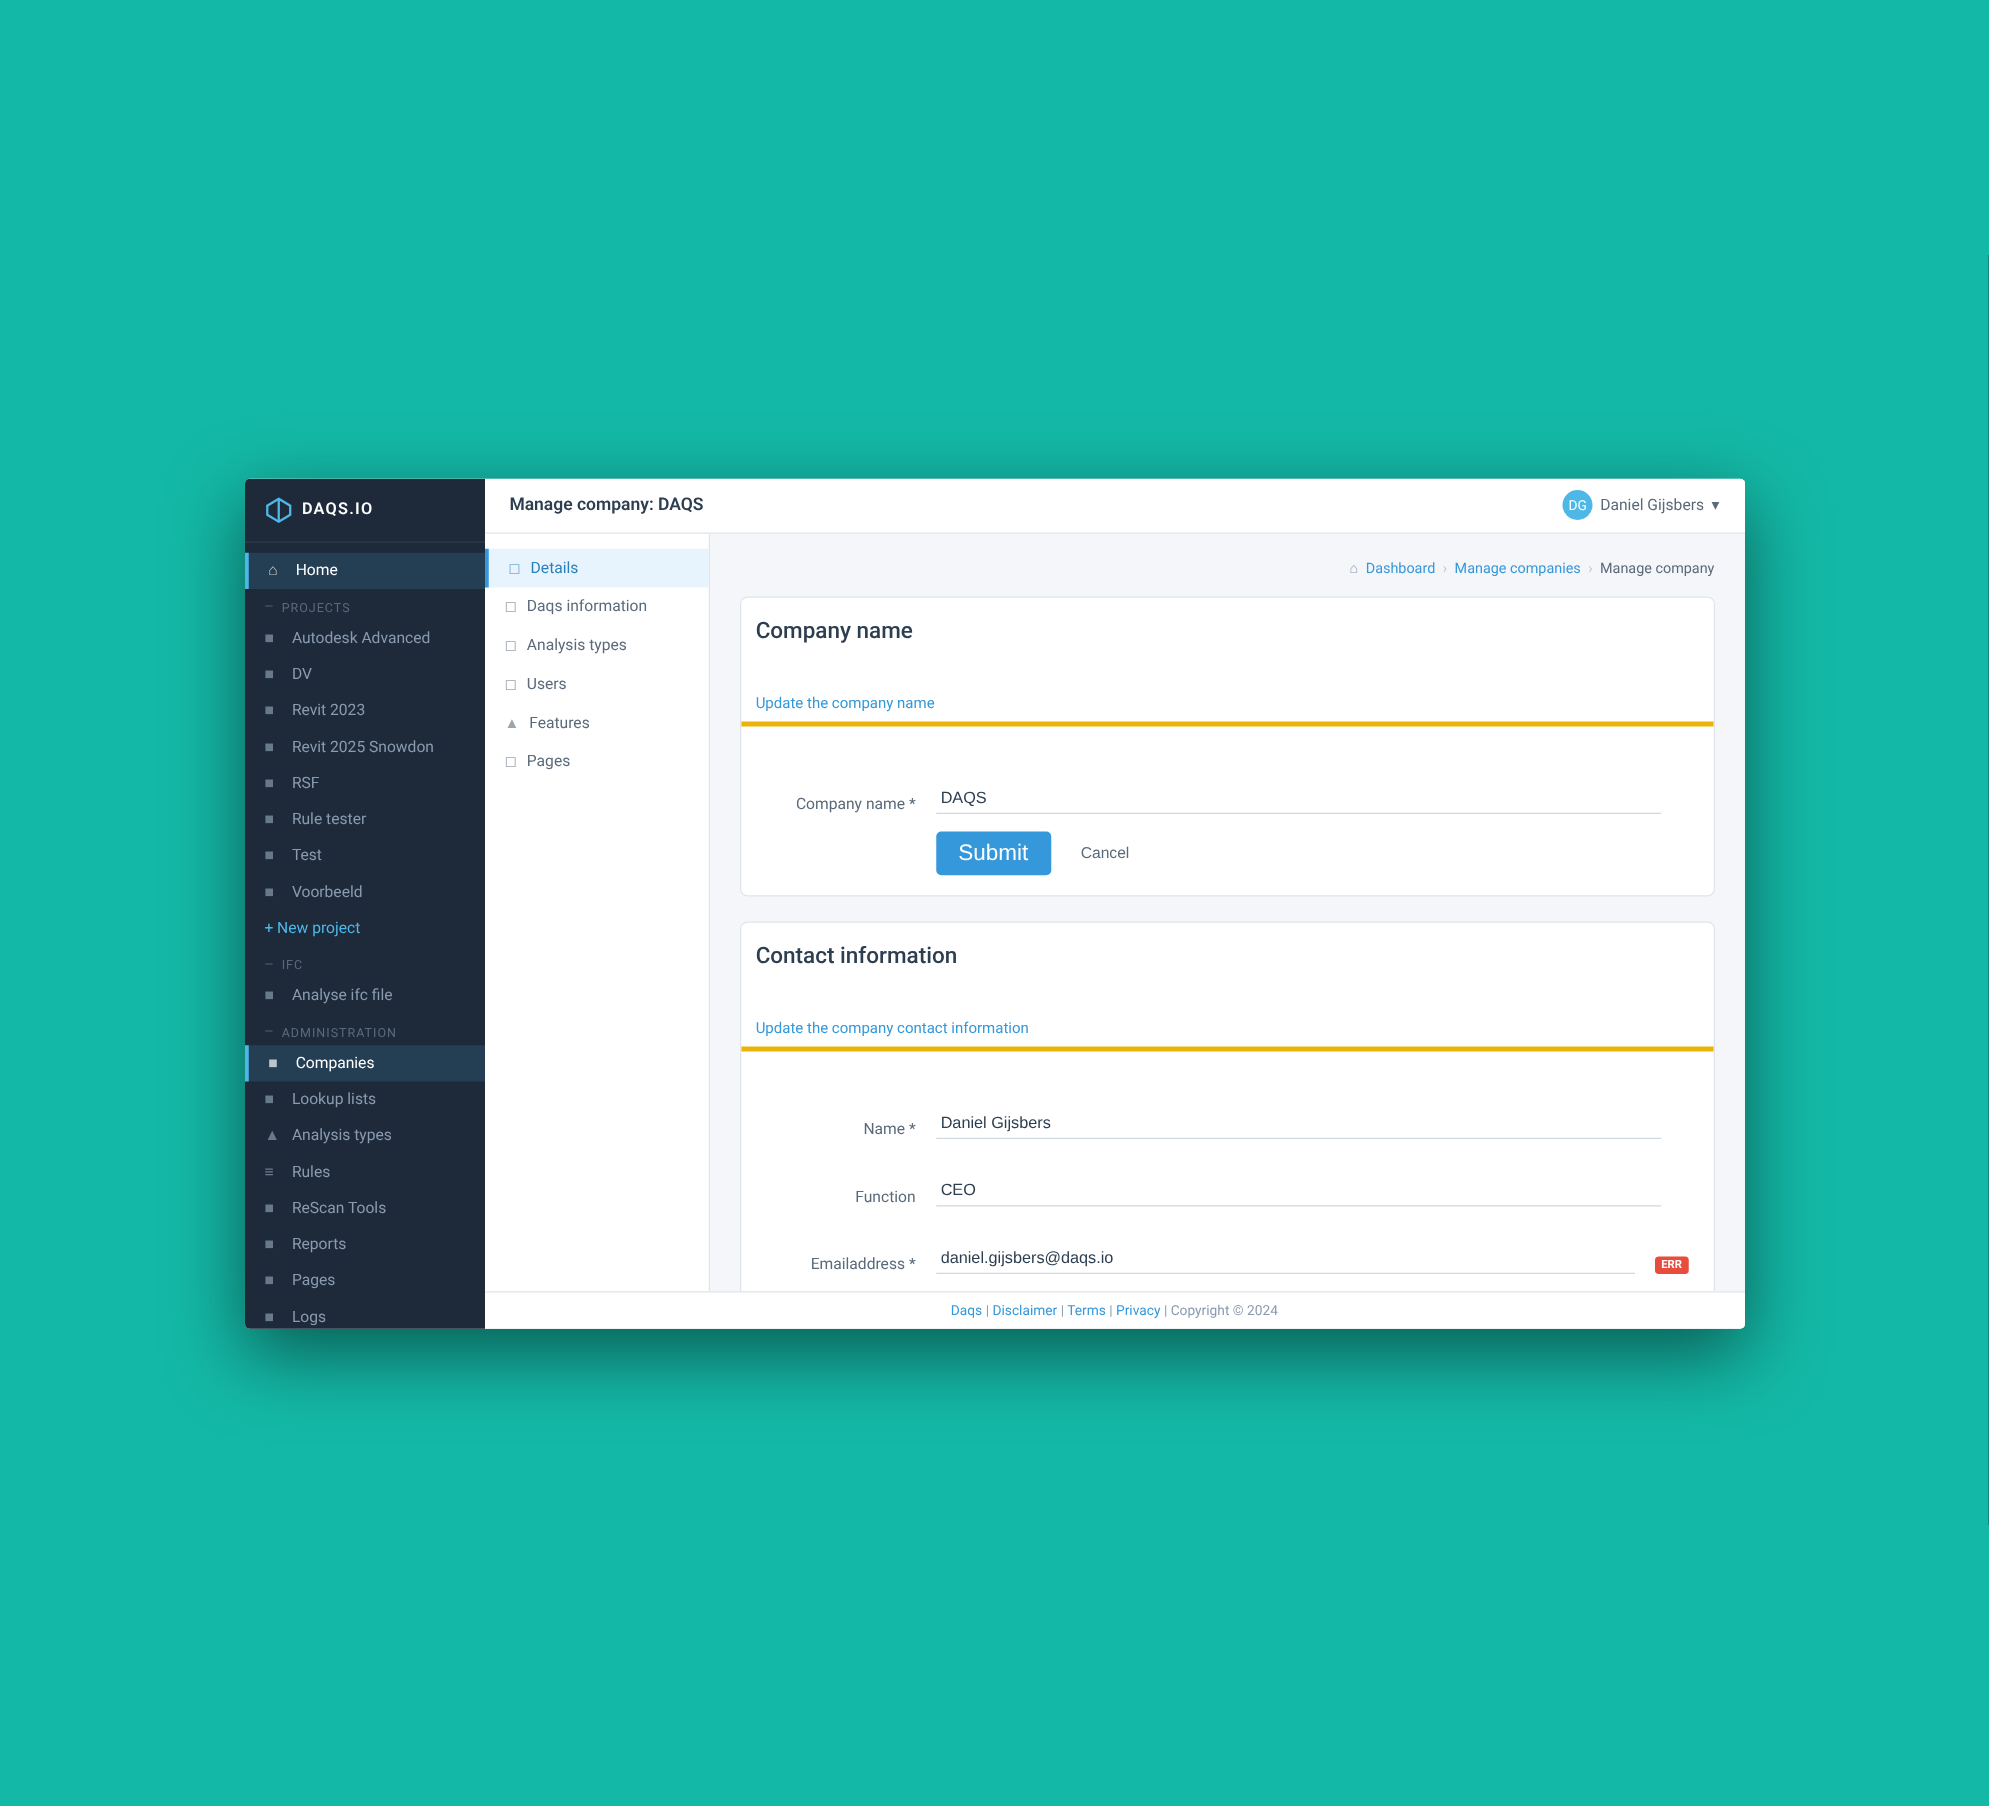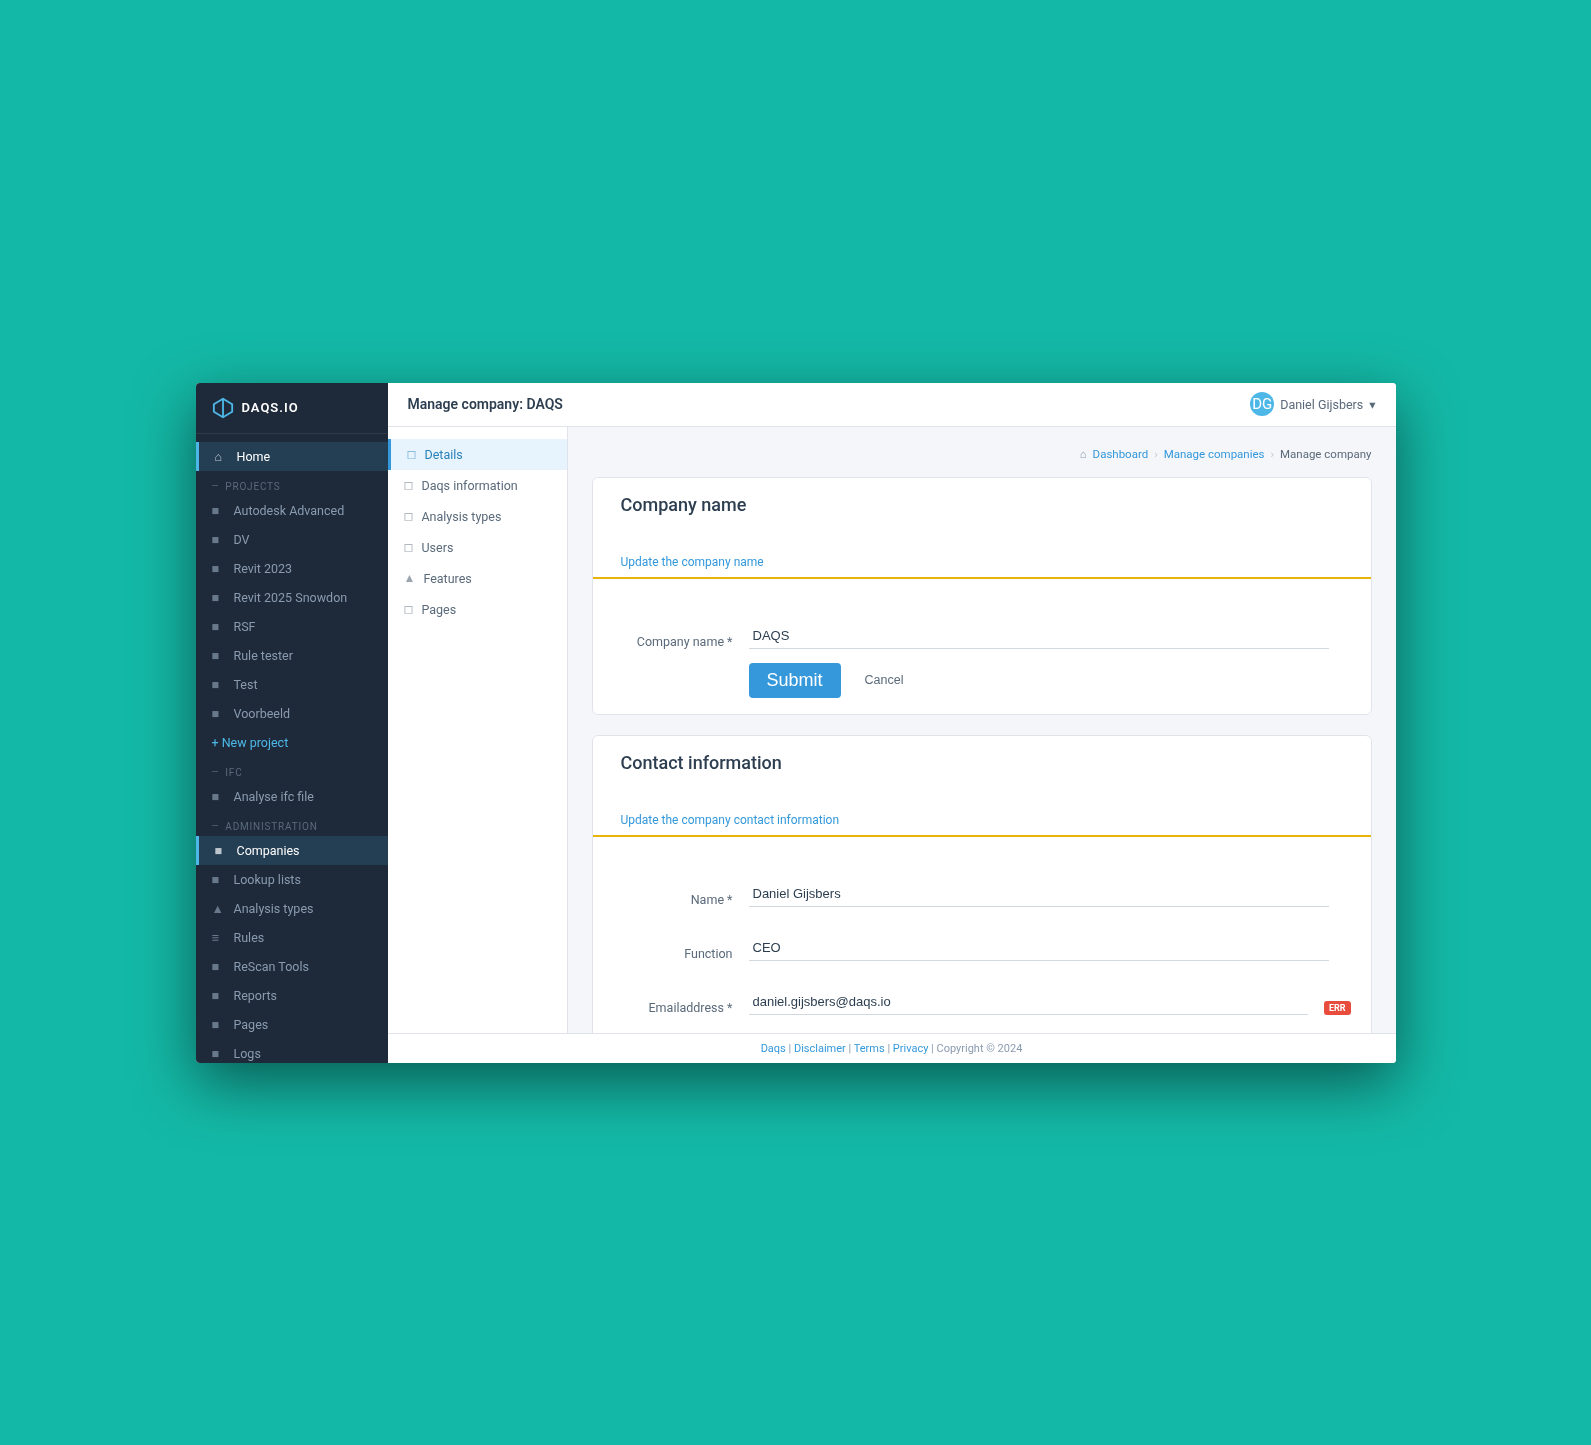--- a/index.html
+++ b/index.html
@@ -151,21 +151,21 @@
 
     .user-avatar-icon {
       width: 24px;
       height: 24px;
       background: #4db8e8;
       border-radius: 50%;
       display: flex;
       align-items: center;
       justify-content: center;
       color: white;
-      font-size: 15px;
+      font-size: 11px;
     }
 
     .content-area {
       flex: 1;
       display: flex;
       overflow: hidden;
     }
 
     
     .sub-sidebar {
@@ -231,22 +231,22 @@
     
     .card {
       background: #ffffff;
       border-radius: 6px;
       border: 1px solid #e0e4ea;
       margin-bottom: 20px;
       overflow: hidden;
     }
 
     .card-header {
-      padding: 16px 28px 8px;
-      border-bottom: 2px solid #eab308;
+      padding: 16px 12px 8px;
+      border-bottom: 4px solid #eab308;
     }
 
     .card-title {
       font-size: 18px;
       font-weight: 500;
       color: #2c3e50;
       margin-bottom: 3px;
     }
 
     .card-subtitle {

